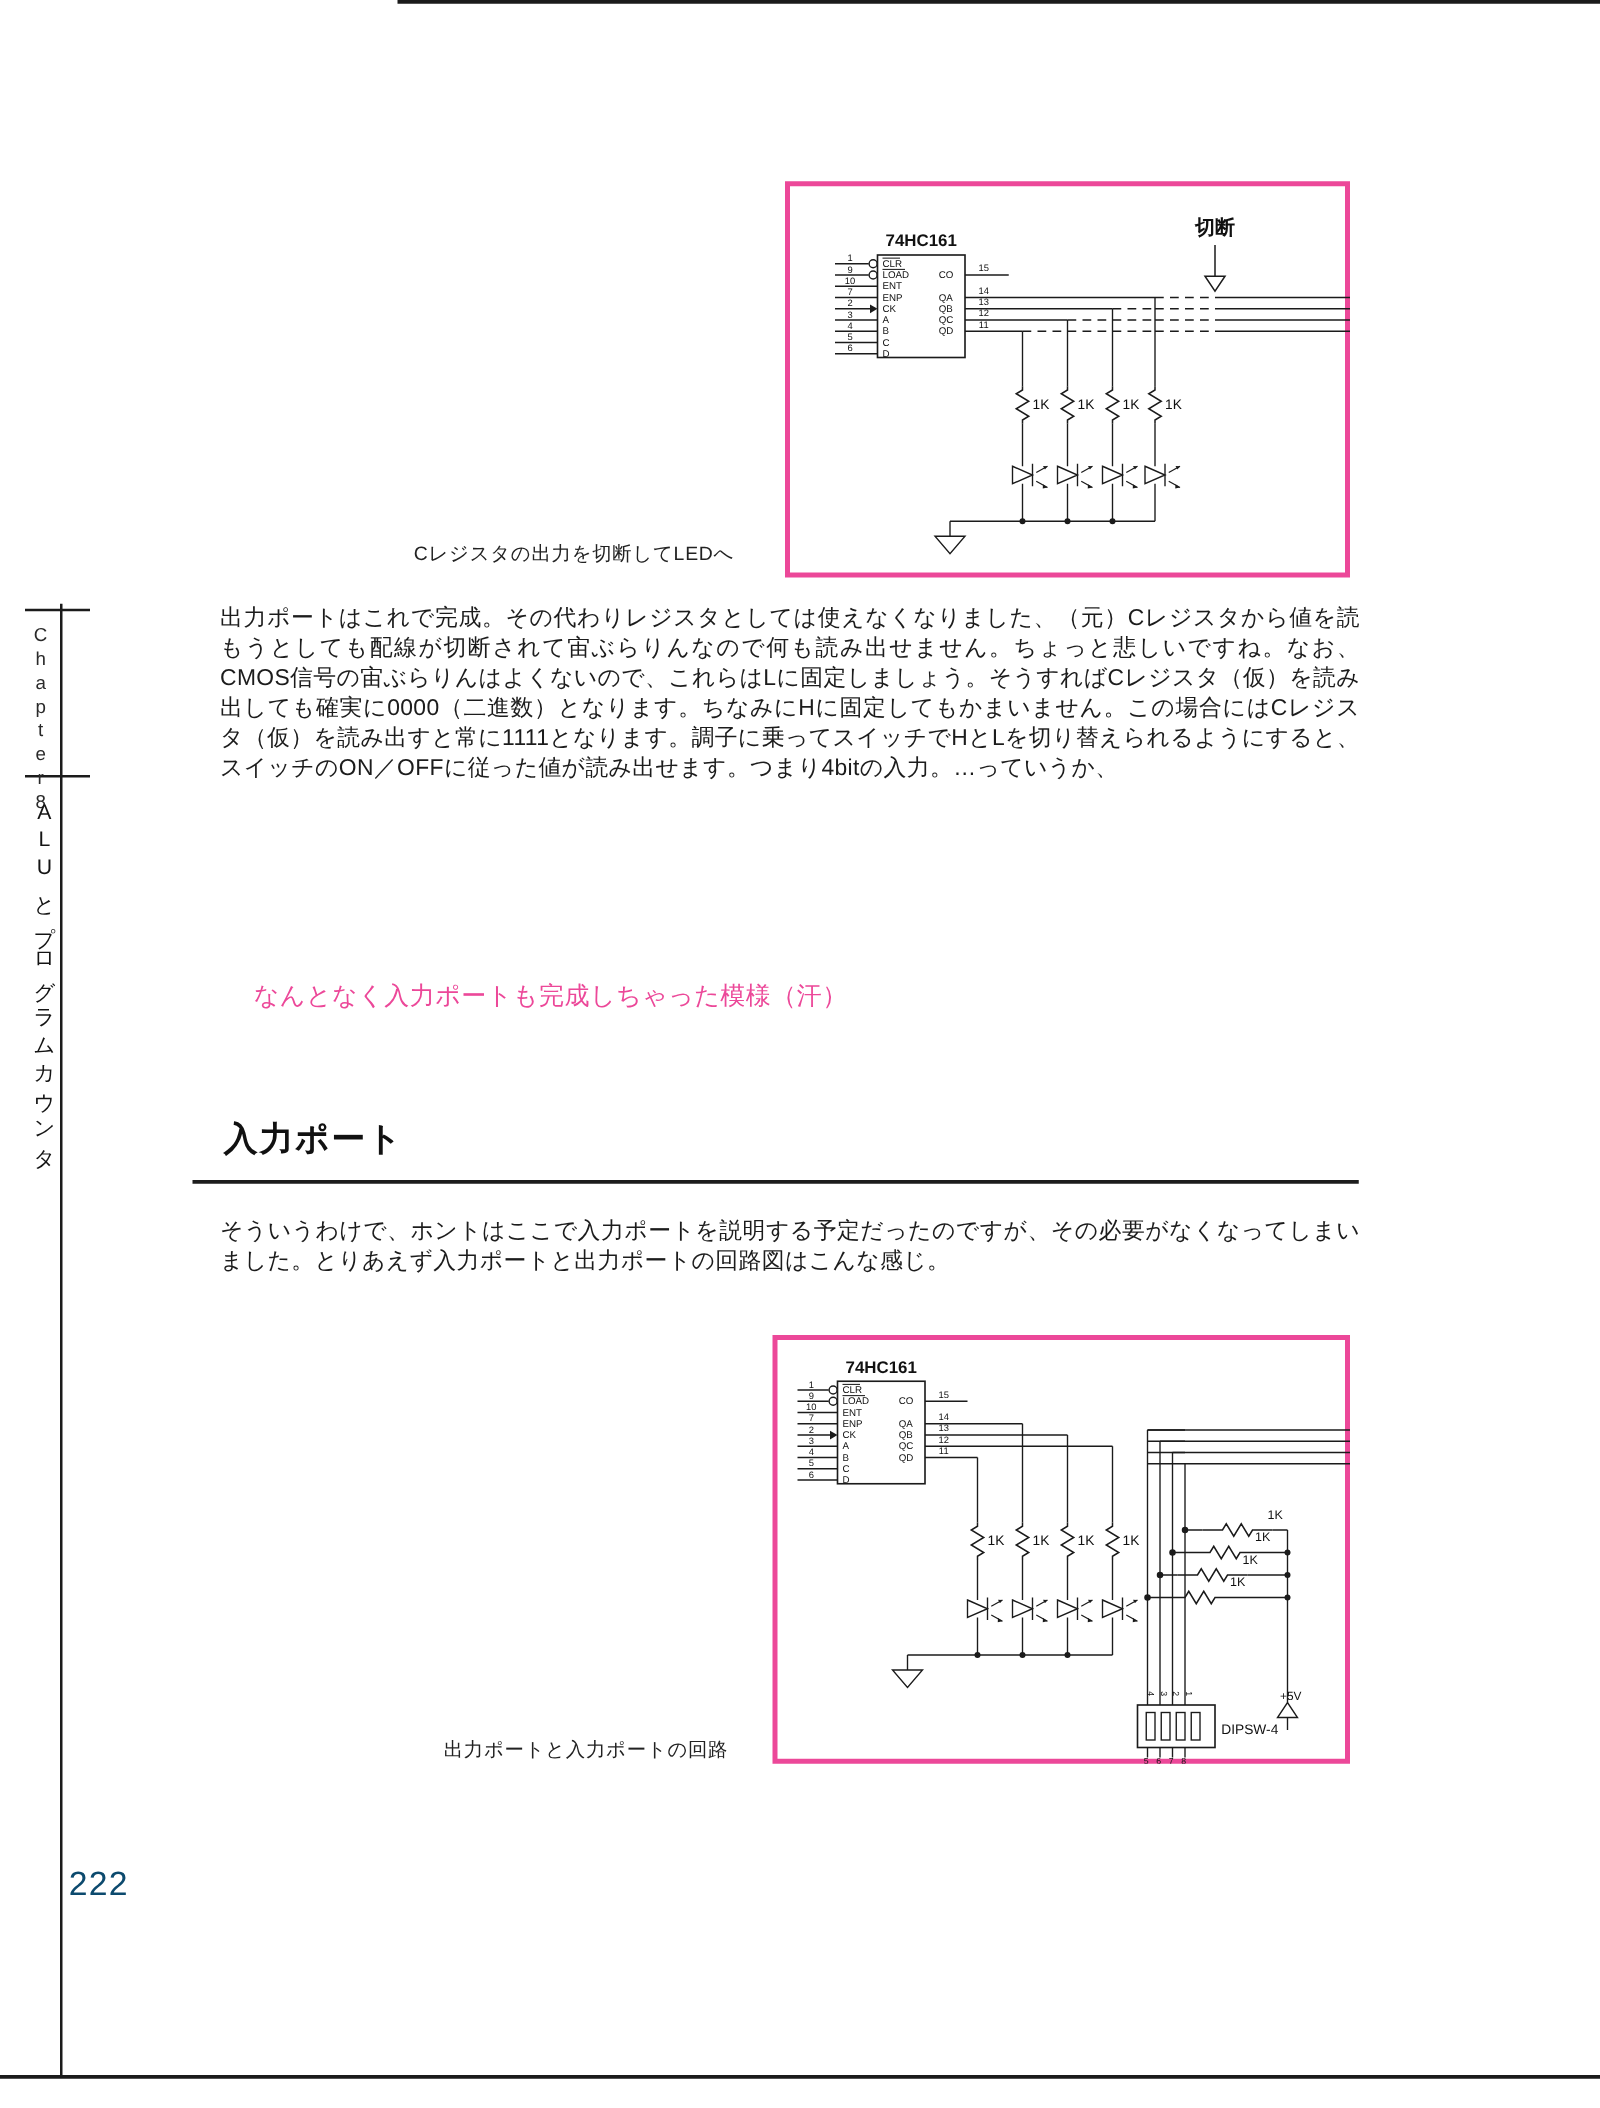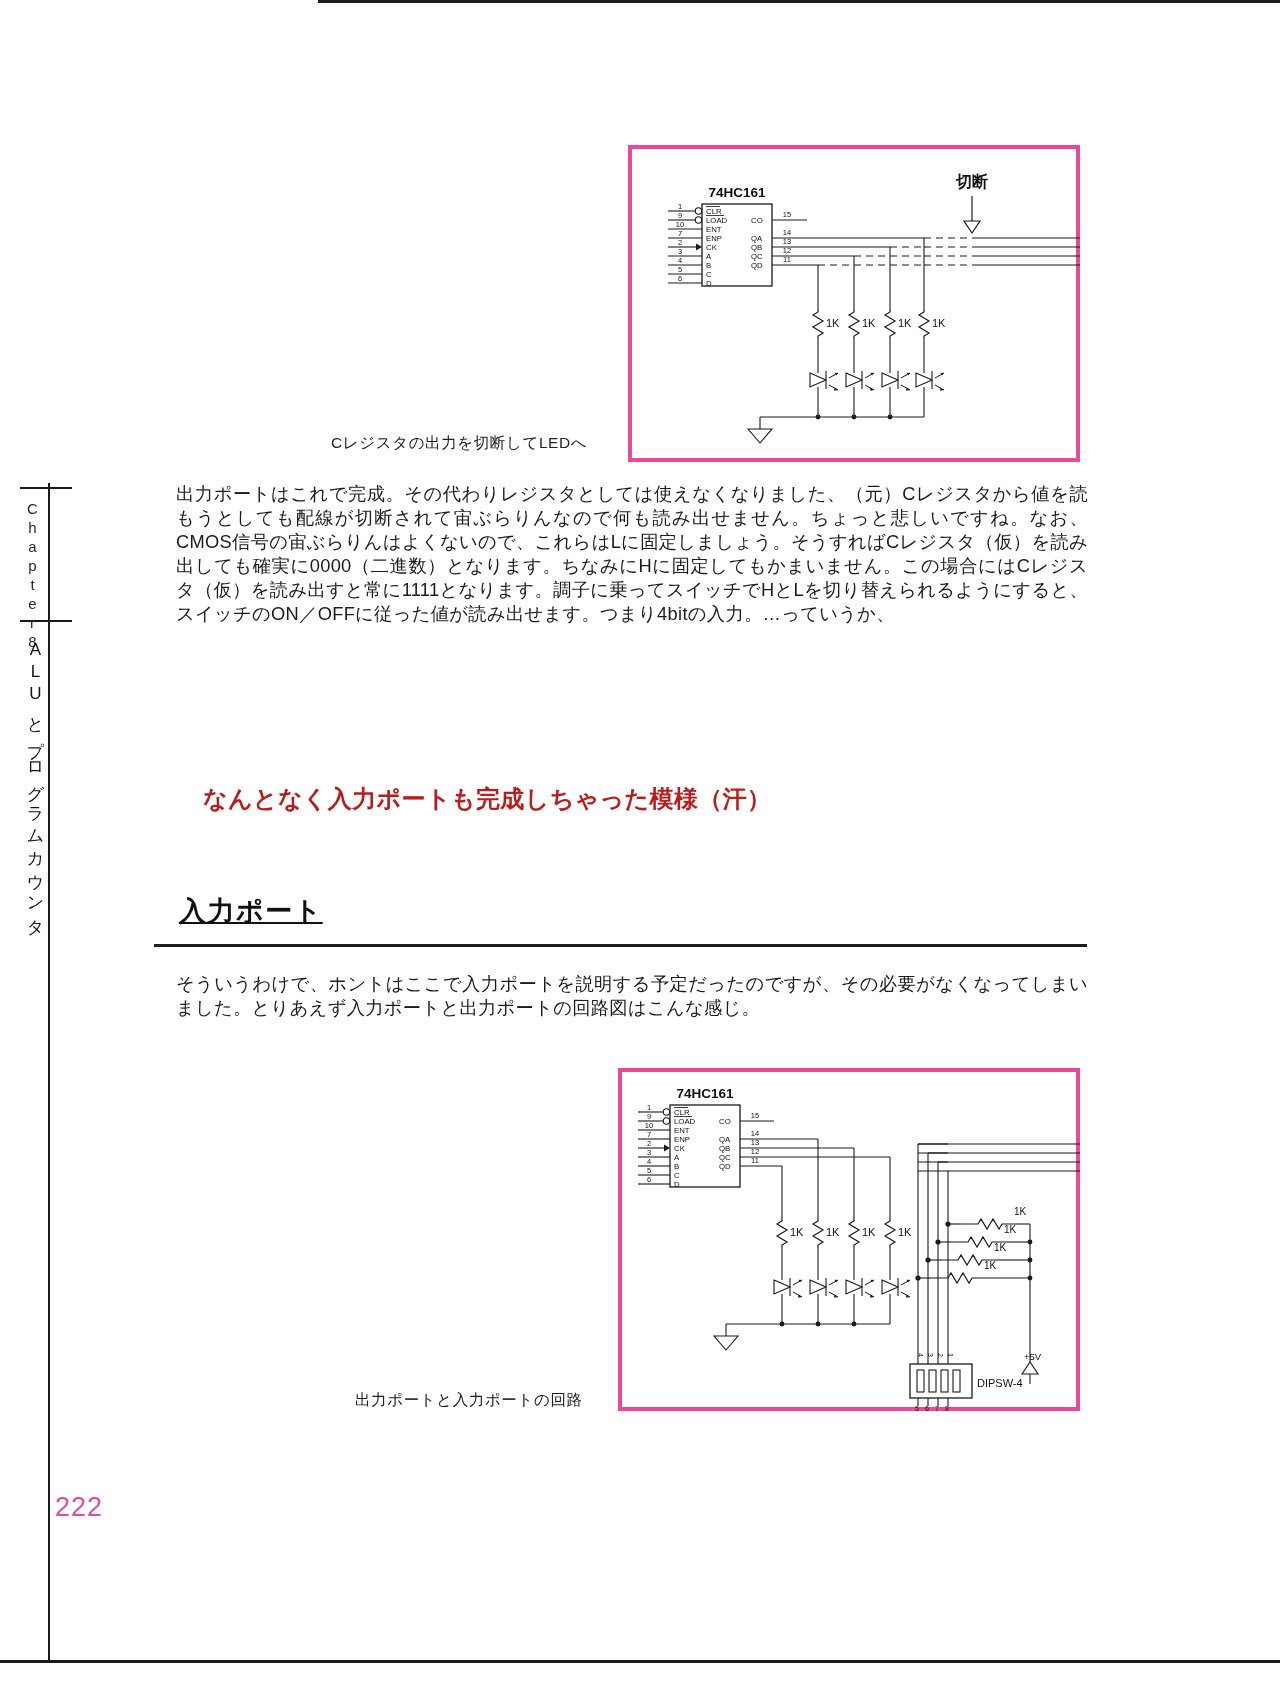--- a/index.html
+++ b/index.html
@@ -42,21 +42,21 @@
     font-size: 15px; letter-spacing: 2px; color: #2a2a2a;
   }
   .side-chapter-title {
     position: absolute; left: 24px; top: 640px;
     writing-mode: vertical-rl; text-orientation: upright;
     font-size: 17px; letter-spacing: 3px; color: #141414;
   }
 
   .folio {
     position: absolute; left: 55px; top: 1492px;
-    font-size: 27px; color: #ec4899; letter-spacing: 1px;
+    font-size: 27px; color: #0c4a6e; letter-spacing: 1px;
   }
 
   
   .figure-box {
     position: absolute;
     border: 4px solid #ec4899;
     background: #fff;
   }
   #fig1 { left: 628px; top: 145px; width: 452px; height: 317px; }
   #fig2 { left: 618px; top: 1068px; width: 462px; height: 343px; }
@@ -83,30 +83,29 @@
     font-size: 18.3px;
     line-height: 24px;
     letter-spacing: 0.3px;
     color: #1c1c1c;
     text-align: justify;
     text-justify: inter-character;
   }
   #para1 { top: 482px; }
   #para-standout {
     position: absolute; left: 203px; top: 783px;
-    font-size: 24px; font-weight: bold; color: #b91c1c;
+    font-size: 20px; font-weight: normal; color: #ec4899;
     letter-spacing: 0.4px;
   }
   #para2 { top: 972px; }
 
   .section-head {
     position: absolute; left: 179px; top: 893px;
     font-size: 27px; font-weight: bold; color: #111;
     letter-spacing: 1.5px;
-    text-decoration: underline;
   }
   .section-rule {
     position: absolute; left: 154px; top: 944px;
     width: 933px; height: 3px; background: #1d1d1d;
   }
 </style>
 </head>
 <body>
 
 <div class="page-edge-top"></div>

